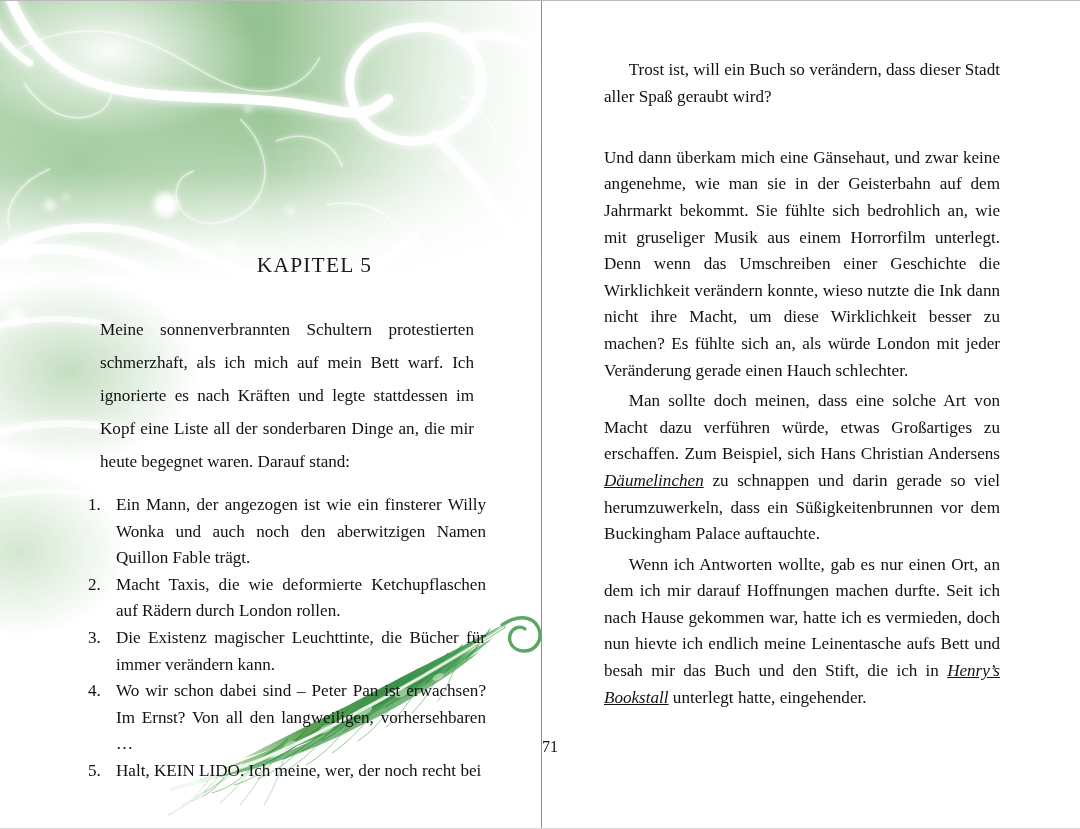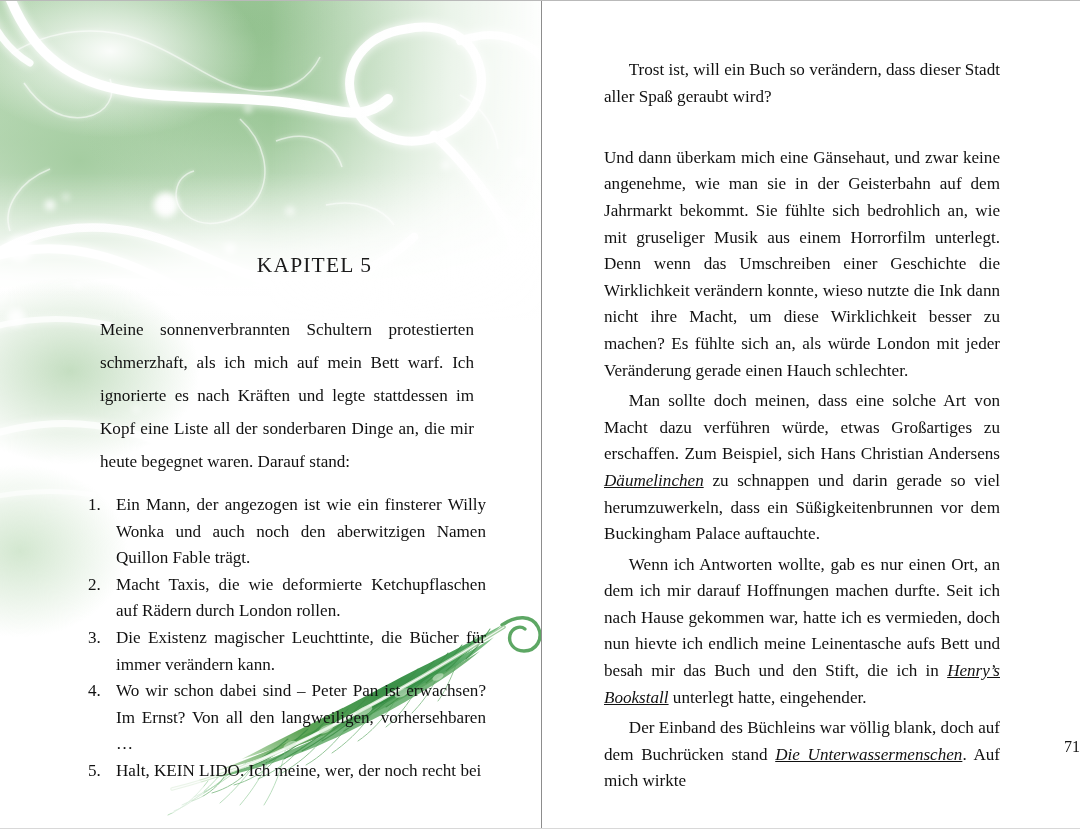--- a/index.html
+++ b/index.html
@@ -170,21 +170,21 @@
   .col-right p.indent { text-indent: 1.45em; }
   .col-right p.lastleft { text-align-last: left; }
   .para-gap { height: 26.6px; }
   .col-right i, .col-left i { font-style: italic; text-decoration: underline; }
 
   .folio {
     position: absolute;
     left: 0;
     top: 737px;
     width: 538px;
-    text-align: right;
+    text-align: left;
     font-size: 16px;
     color: #141414;
   }
 </style>
 </head>
 <body>
 
 <div class="spread">
 
   <div class="page-left">
@@ -399,19 +399,18 @@
   <div class="page-right">
     <div class="col-right">
 
       <p class="indent lastleft"><span>Trost ist, will ein Buch so verändern, dass dieser Stadt aller Spaß geraubt wird?</span></p>
 
       <div class="para-gap"></div>
 
       <p><span>Und dann überkam mich eine Gänsehaut, und zwar keine angenehme, wie man sie in der Geisterbahn auf dem Jahrmarkt bekommt. Sie fühlte sich bedrohlich an, wie mit gruseliger Musik aus einem Horrorfilm unterlegt. Denn wenn das Umschreiben einer Geschichte die Wirklichkeit verändern konnte, wieso nutzte die Ink dann nicht ihre Macht, um diese Wirklichkeit besser zu machen? Es fühlte sich an, als würde London mit jeder Veränderung gerade einen Hauch schlechter.</span></p>
       <p class="indent"><span>Man sollte doch meinen, dass eine solche Art von Macht dazu verführen würde, etwas Großartiges zu erschaffen. Zum Beispiel, sich Hans Christian Andersens </span><i>Däumelinchen</i><span> zu schnappen und darin gerade so viel herumzuwerkeln, dass ein Süßigkeitenbrunnen vor dem Buckingham Palace auftauchte.</span></p>
       <p class="indent"><span>Wenn ich Antworten wollte, gab es nur einen Ort, an dem ich mir darauf Hoffnungen machen durfte. Seit ich nach Hause gekommen war, hatte ich es vermieden, doch nun hievte ich endlich meine Leinentasche aufs Bett und besah mir das Buch und den Stift, die ich in </span><i>Henry’s Bookstall</i><span> unterlegt hatte, eingehender.</span></p>
-      <p class="indent lastleft"><span>Der Einband des Büchleins war völlig blank, doch auf dem Buchrücken stand </span><i>Die Unterwassermenschen</i><span>. Auf mich wirkte</span></p>
     </div>
 
     <div class="folio">71</div>
   </div>
 
 </div>
 
 </body></html>

